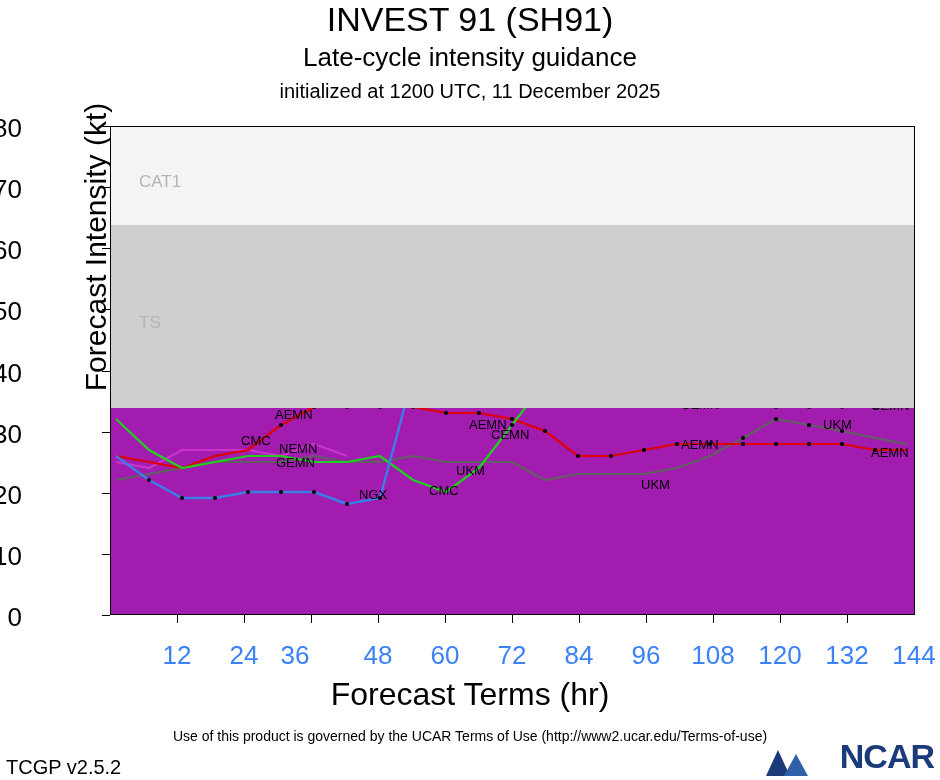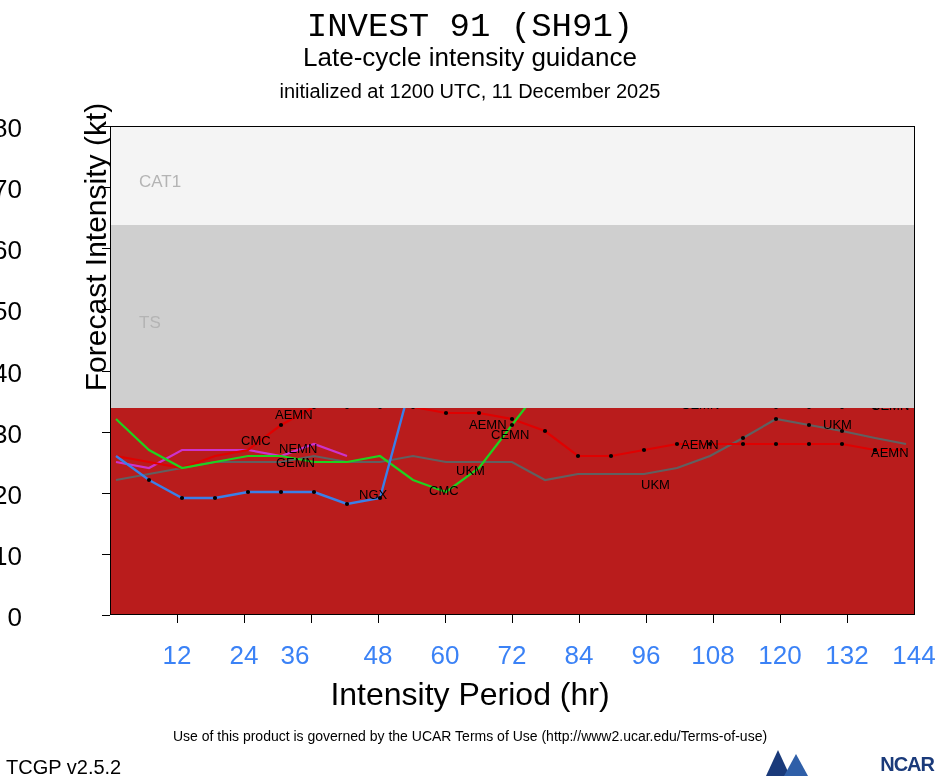--- a/index.html
+++ b/index.html
@@ -9,28 +9,28 @@
     font-family:"Liberation Sans", sans-serif;
     position:relative;
     overflow:hidden;
   }
   #chart-root{position:absolute;left:0;top:0;width:940px;height:780px;}
   .title{
     position:absolute;width:100%;text-align:center;
     font-family:"Liberation Sans", sans-serif;
     color:#000;
   }
-  #main-title{top:8px;font-size:34px;font-weight:400;letter-spacing:0px;font-family:Liberation Mono, monospace;}
+  #main-title{top:0px;font-size:34px;font-weight:400;letter-spacing:0px;}
   #sub-title{top:42px;font-size:26px;font-weight:400;}
   #init-title{top:80px;font-size:20px;font-weight:400;}
 
   #plot-area{
     position:absolute;
     left:110px;top:126px;width:805px;height:489px;
-    background:#b91c1c;
+    background:#a21caf;
     border:1px solid #000;
     box-sizing:border-box;
   }
   .band{position:absolute;left:0;width:100%;}
   #band-ts{background:#cfcfcf;}
   #band-cat1{background:#f4f4f4;}
   .band-label{
     position:absolute;font-size:17px;color:#b4b4b4;
     font-family:"Liberation Sans", sans-serif;
   }
@@ -65,38 +65,38 @@
     font-size:12px;color:#000;
   }
   #tcgp{
     position:absolute;left:6px;top:756px;font-size:20px;color:#000;
   }
   #ncar{
     position:absolute;right:4px;bottom:2px;width:180px;height:34px;
   }
   #ncar .ncar-text{
     position:absolute;right:2px;bottom:2px;
-    font-size:20px;font-weight:bold;color:#1a3a7a;letter-spacing:-1px;
+    font-size:34px;font-weight:bold;color:#1a3a7a;letter-spacing:-1px;
   }
   svg{display:block;}
   .ser-label{
     font-size:13px;font-family:"Liberation Sans", sans-serif;
   }
 </style>
 </head>
 <body>
 
 <div id="chart-root">
 
   <div class="title" id="main-title">INVEST 91 (SH91)</div>
   <div class="title" id="sub-title">Late-cycle intensity guidance</div>
   <div class="title" id="init-title">initialized at 1200 UTC, 11 December 2025</div>
 
   <div id="ylabel">Forecast Intensity (kt)</div>
-  <div id="xlabel">Intensity Period (hr)</div>
+  <div id="xlabel">Forecast Terms (hr)</div>
 
   <div class="ytick" style="top:113px;">80</div>
   <div class="ytick" style="top:174px;">70</div>
   <div class="ytick" style="top:235px;">60</div>
   <div class="ytick" style="top:296px;">50</div>
   <div class="ytick" style="top:358px;">40</div>
   <div class="ytick" style="top:419px;">30</div>
   <div class="ytick" style="top:480px;">20</div>
   <div class="ytick" style="top:541px;">10</div>
   <div class="ytick" style="top:602px;">0</div>

